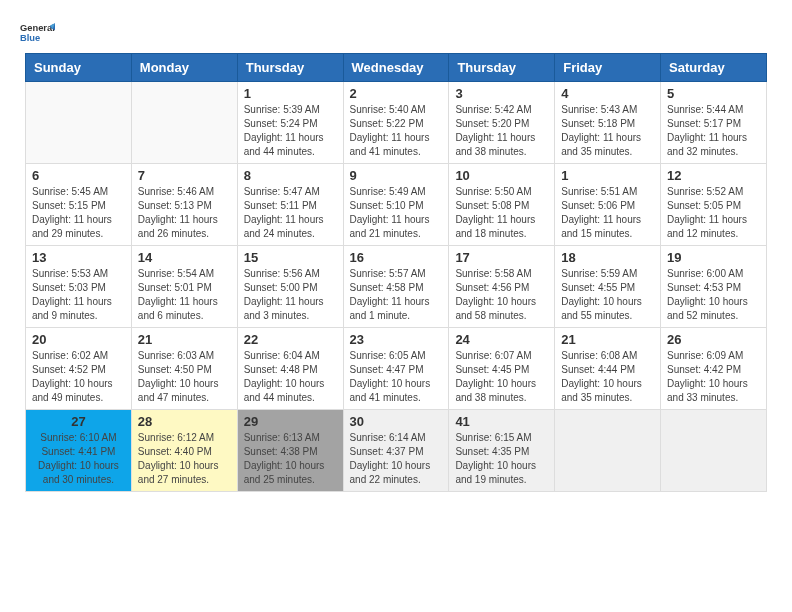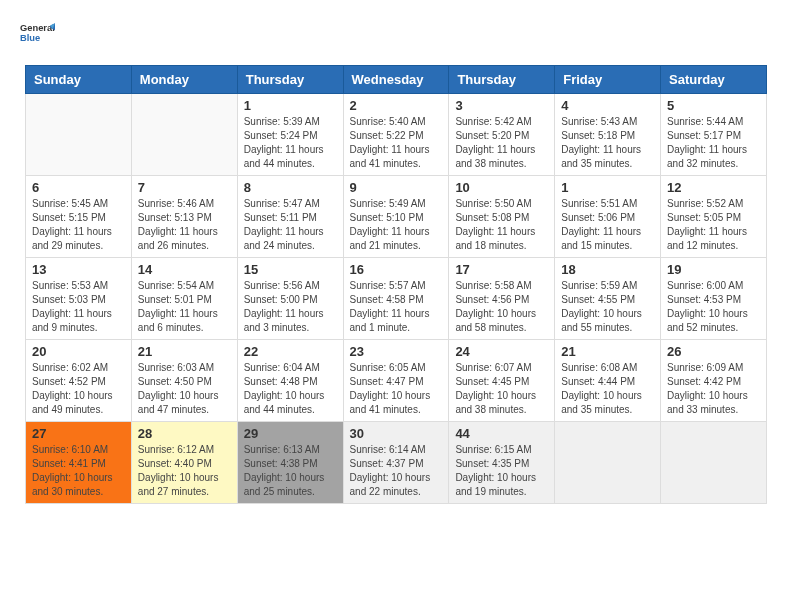--- a/index.html
+++ b/index.html
@@ -5,21 +5,21 @@
     * { box-sizing: border-box; margin: 0; padding: 0; }
     body { font-family: Arial, sans-serif; background: #fff; width: 792px; min-height: 612px; }
     
     .header { display: flex; justify-content: space-between; align-items: center; padding: 15px 20px 10px 20px; }
     .logo-wrapper { display: flex; align-items: center; gap: 4px; }
     
     .title-block { text-align: right; }
     .month-title { font-size: 36px; font-weight: 300; color: #333; }
     .location-title { font-size: 16px; color: #555; }
     
-    .calendar { width: 100%; border-collapse: collapse; margin: 12px 10px; width: calc(100% - 20px); margin-left: 10px; }
+    .calendar { width: 100%; border-collapse: collapse; margin: 0 10px; width: calc(100% - 20px); margin-left: 10px; }
     
     .day-header { background: #2a6db5; color: #fff; text-align: left; padding: 6px 8px; font-size: 13px; font-weight: bold; border: 1px solid #1a5a9a; }
     
     .calendar-cell { vertical-align: top; padding: 4px 6px; border: 1px solid #ddd; width: 14.28%; font-size: 10.5px; color: #333; min-height: 80px; background: #fff; }
     
     .calendar-cell.empty { background: #f9f9f9; }
     
     .day-number { font-size: 13px; font-weight: bold; color: #333; margin-bottom: 2px; }
     .day-detail { font-size: 10px; color: #444; line-height: 1.4; }
     
@@ -166,38 +166,38 @@
           <td class="calendar-cell">
             <div class="day-number">21</div>
             <div class="day-detail">Sunrise: 6:08 AM<br>Sunset: 4:44 PM<br>Daylight: 10 hours and 35 minutes.</div>
           </td>
           <td class="calendar-cell">
             <div class="day-number">26</div>
             <div class="day-detail">Sunrise: 6:09 AM<br>Sunset: 4:42 PM<br>Daylight: 10 hours and 33 minutes.</div>
           </td>
         </tr>
         <tr>
-          <td class="calendar-cell" style="background: #f97316;">
+          <td class="calendar-cell" style="background: #0ea5e9; text-align: center;">
             <div class="day-number">27</div>
             <div class="day-detail">Sunrise: 6:10 AM<br>Sunset: 4:41 PM<br>Daylight: 10 hours and 30 minutes.</div>
           </td>
           <td class="calendar-cell" style="background: #fef9c3;">
             <div class="day-number">28</div>
             <div class="day-detail">Sunrise: 6:12 AM<br>Sunset: 4:40 PM<br>Daylight: 10 hours and 27 minutes.</div>
           </td>
           <td class="calendar-cell" style="background: #a3a3a3;">
             <div class="day-number">29</div>
             <div class="day-detail">Sunrise: 6:13 AM<br>Sunset: 4:38 PM<br>Daylight: 10 hours and 25 minutes.</div>
           </td>
           <td class="calendar-cell" style="background: rgb(240, 240, 240);">
             <div class="day-number">30</div>
             <div class="day-detail">Sunrise: 6:14 AM<br>Sunset: 4:37 PM<br>Daylight: 10 hours and 22 minutes.</div>
           </td>
           <td class="calendar-cell" style="background: rgb(240, 240, 240);">
-            <div class="day-number">44</div>
+            <div class="day-number">41</div>
             <div class="day-detail">Sunrise: 6:15 AM<br>Sunset: 4:35 PM<br>Daylight: 10 hours and 19 minutes.</div>
           </td>
           <td class="calendar-cell empty" style="background: rgb(240, 240, 240);"></td>
           <td class="calendar-cell empty" style="background: rgb(240, 240, 240);"></td>
         </tr>
       </tbody>
   </table>
 </div>
 
 </body></html>

